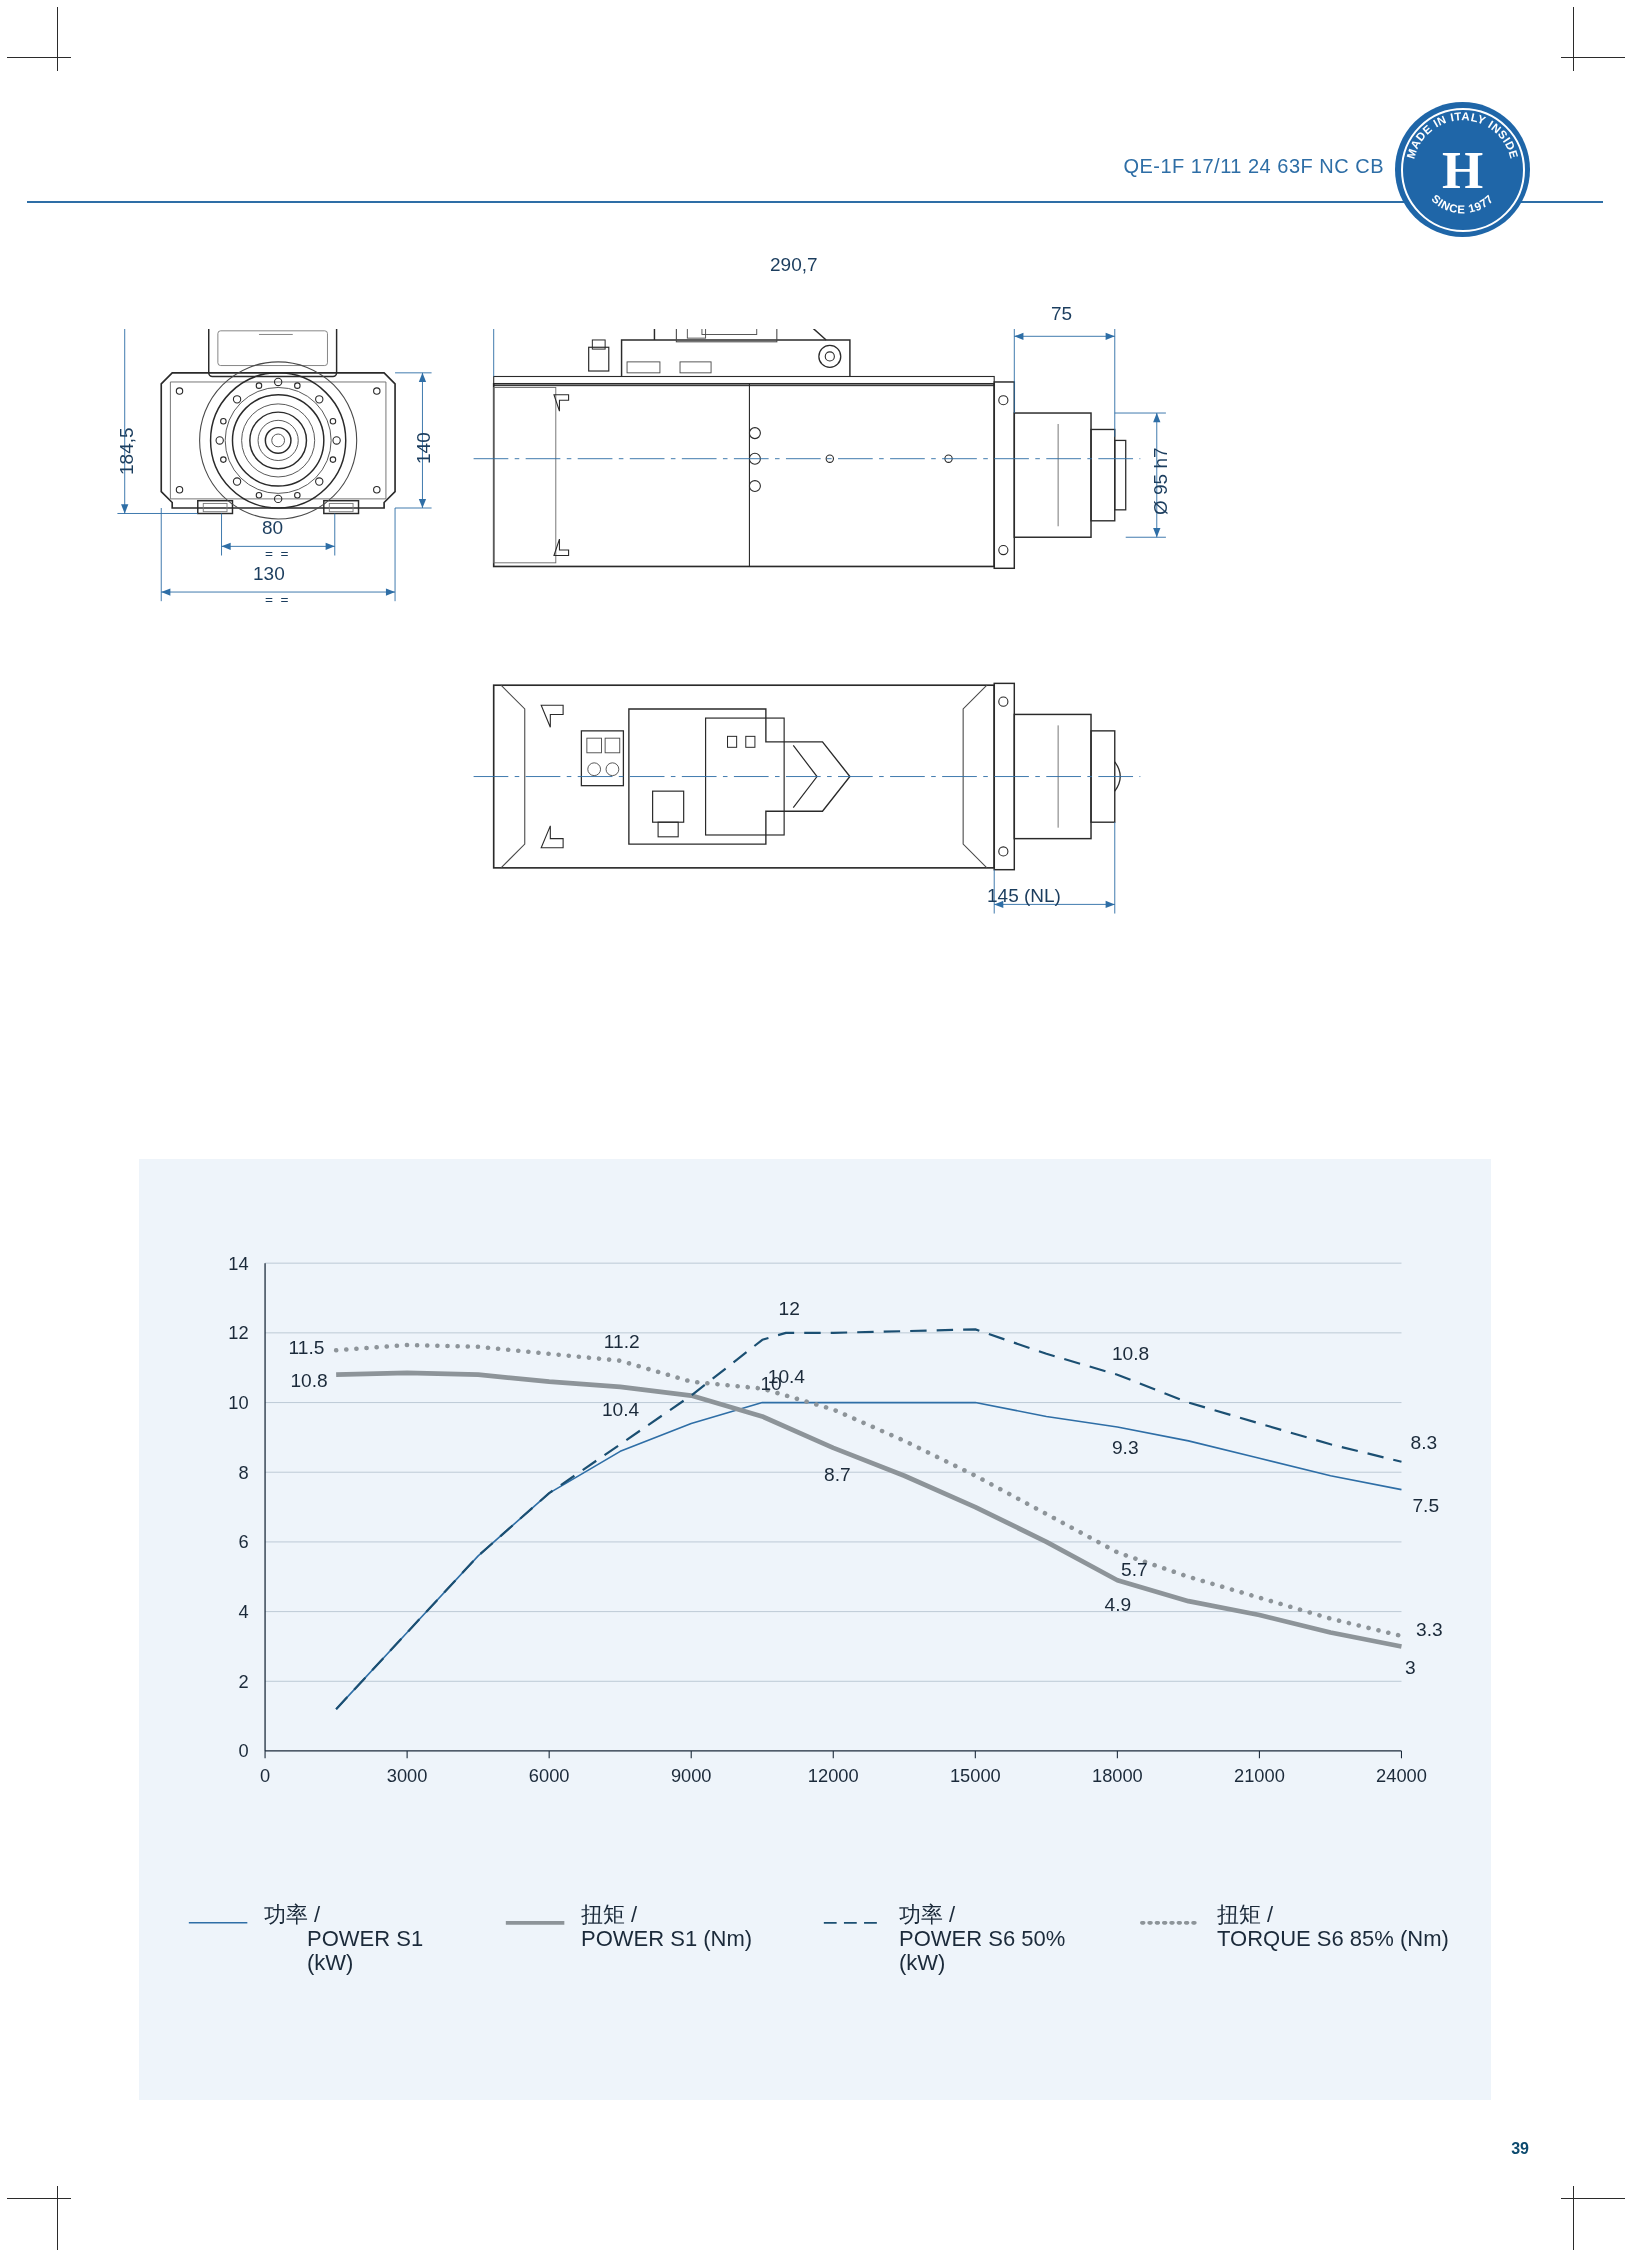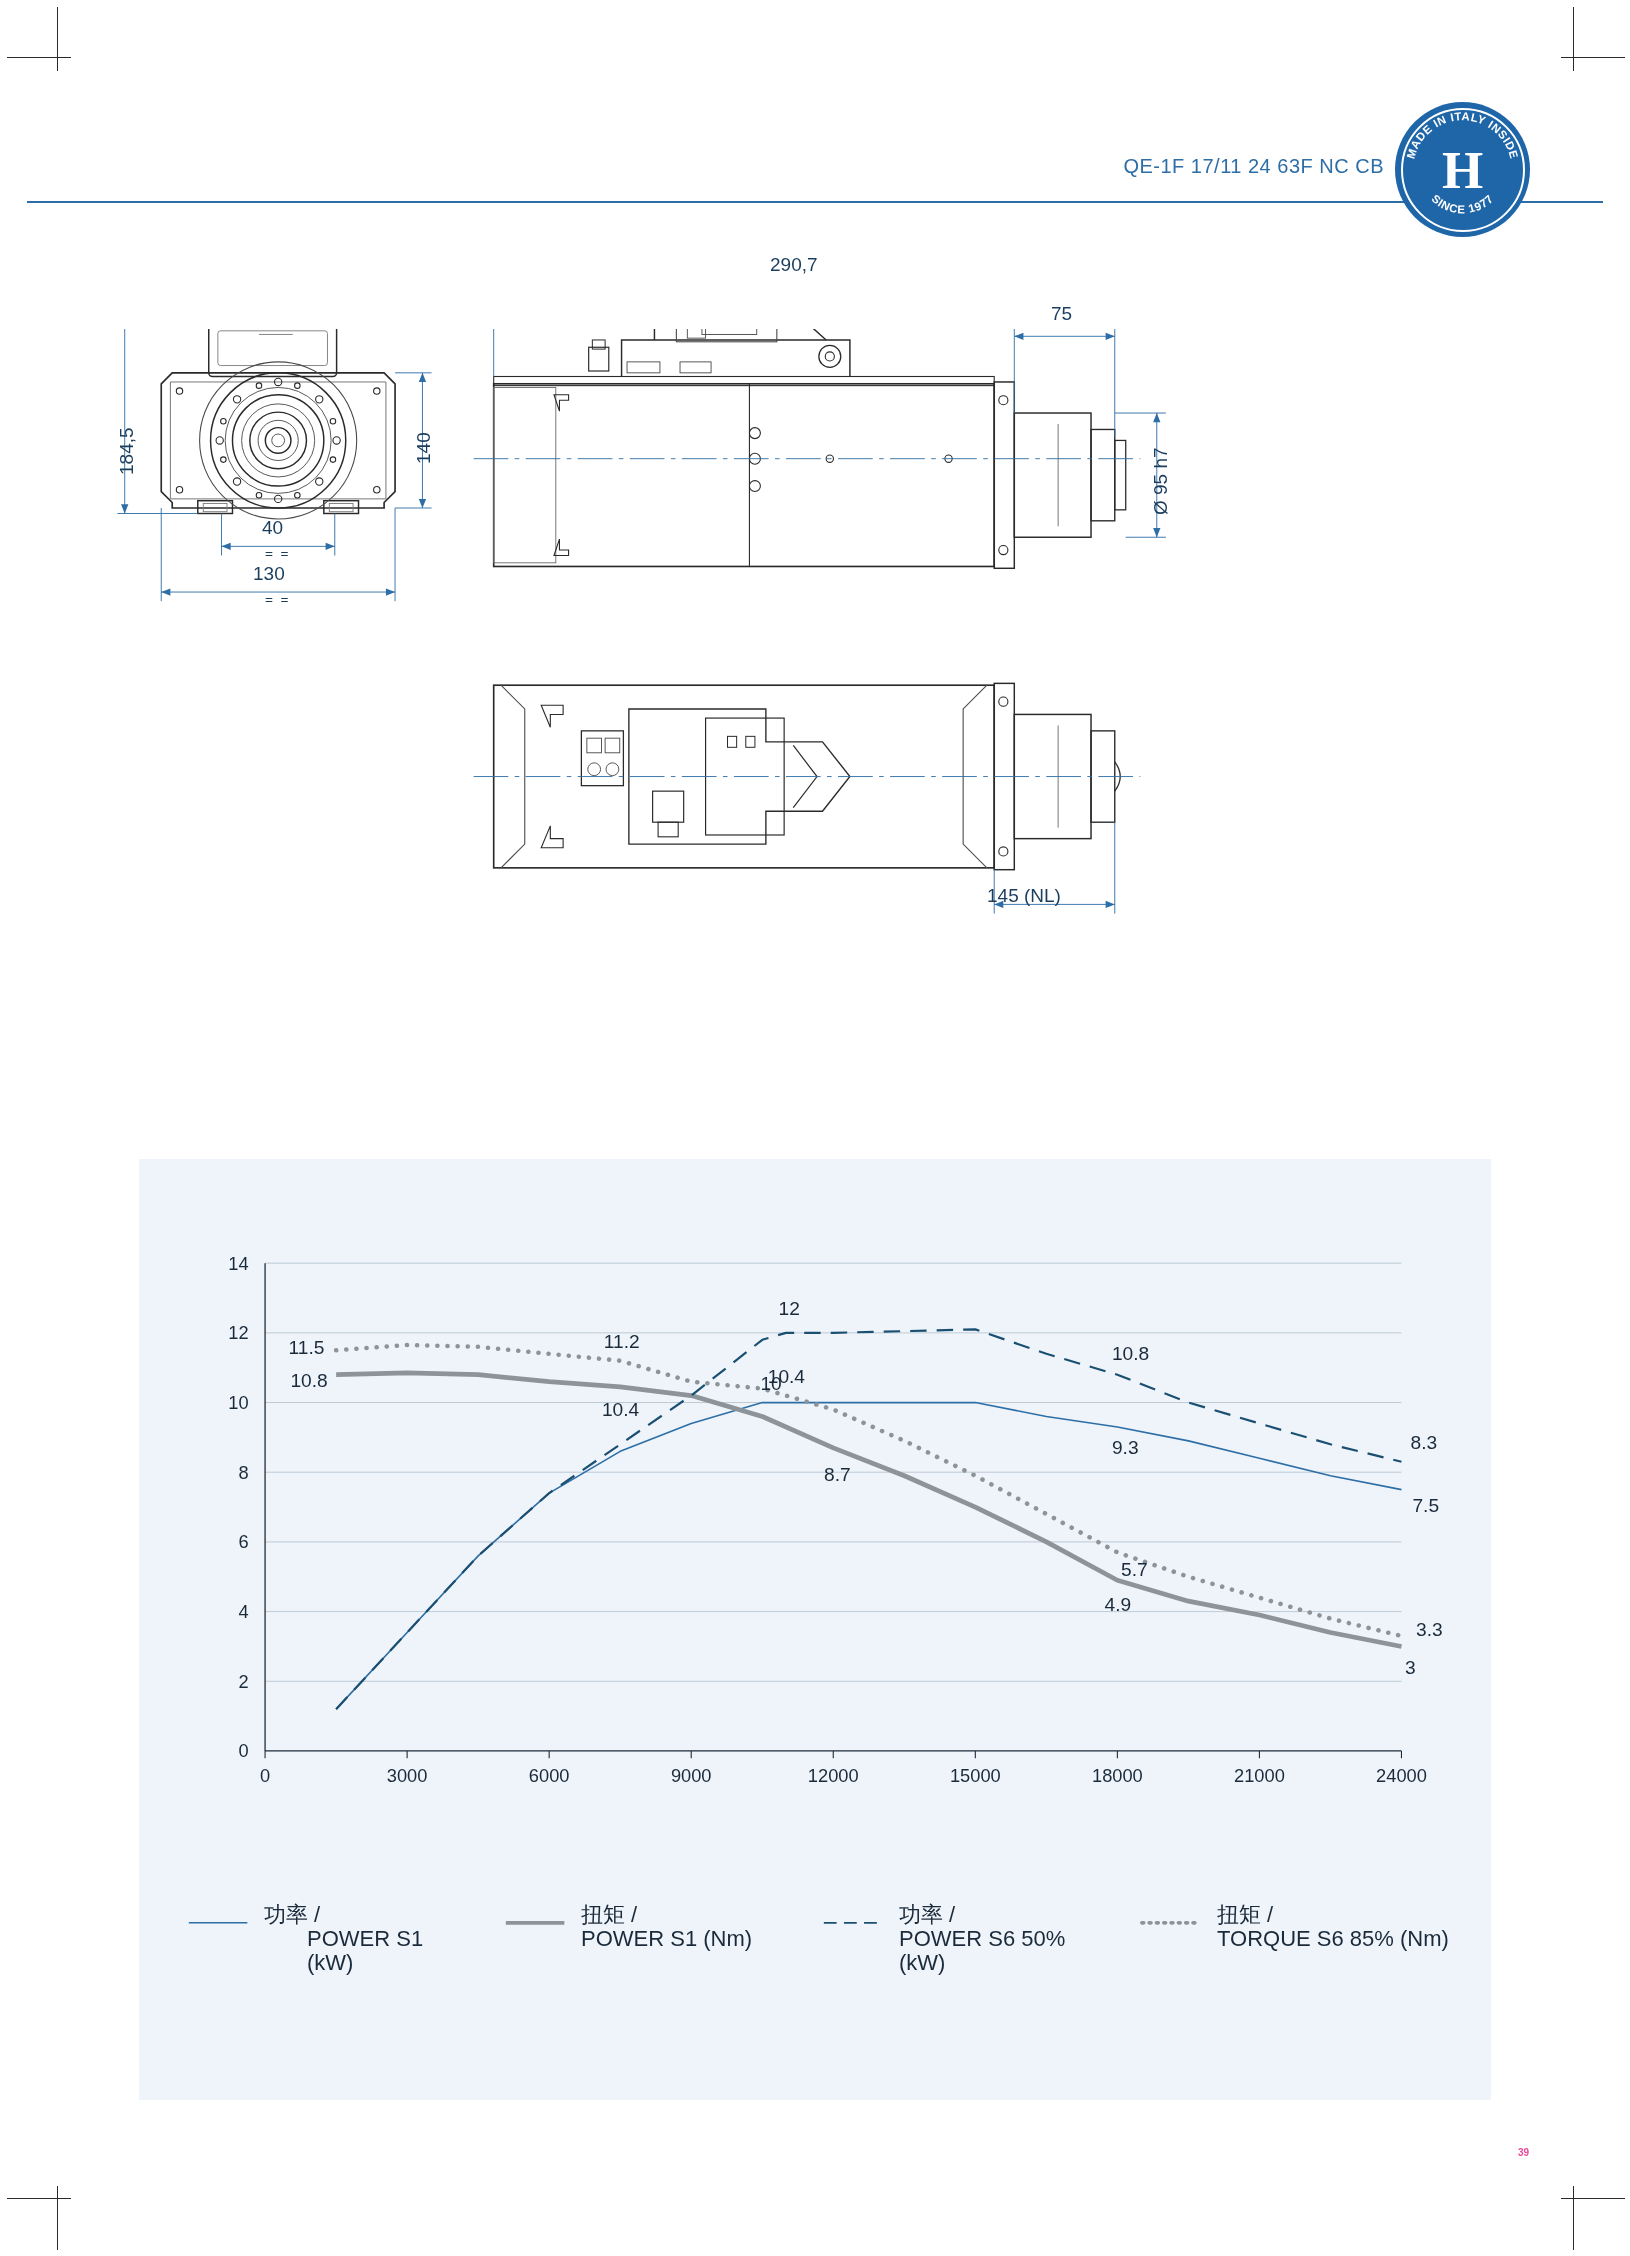--- a/index.html
+++ b/index.html
@@ -59,21 +59,21 @@
   }
   .perf-head .t2{
     position:absolute;left:29px;top:38px;color:#ffffff;font-size:19px;
   }
 
   .chart-wrap{position:absolute;left:0;top:71px;width:100%;height:640px;}
   .legend{position:absolute;left:0;top:722px;width:100%;height:110px;}
   .legend-item{position:absolute;font-size:22px;line-height:24px;color:#1b2a3a;}
 
   .pagenum{
-    position:absolute;right:102px;bottom:99px;font-size:10px;font-weight:700;color:#ec4899;
+    position:absolute;right:102px;bottom:99px;font-size:16px;font-weight:700;color:#0c4a6e;
   }
 </style>
 </head>
 <body>
 
 <div class="page">
 
   <div class="crop v" style="left:57px;top:7.3px;"></div>
   <div class="crop h" style="left:7.3px;top:57px;"></div>
   <div class="crop v" style="left:1573px;top:7.3px;"></div>
@@ -275,21 +275,21 @@
         </g>
       </g>
     </svg>
 
     
     <div class="dim-text" style="left:660px;top:-75px;">290,7</div>
     <div class="dim-text" style="left:941px;top:-25.6px;">75</div>
     <div class="dim-text rot" style="left:5.5px;top:146px;">184,5</div>
     <div class="dim-text rot" style="left:303px;top:135px;">140</div>
     <div class="dim-text rot" style="left:1040px;top:186px;">Ø 95 h7</div>
-    <div class="dim-text" style="left:152px;top:188px;">40</div>
+    <div class="dim-text" style="left:152px;top:188px;">80</div>
     <div class="eq" style="position:absolute;left:155px;top:217px;">= =</div>
     <div class="dim-text" style="left:143px;top:234px;">130</div>
     <div class="eq" style="position:absolute;left:155px;top:263px;">= =</div>
     <div class="dim-text" style="left:877px;top:556px;">145 (NL)</div>
   </div>
 
   <div class="perf">
 
     <div class="chart-wrap">
       <svg id="chart-svg" width="1352" height="640" viewBox="0 0 1480 700">

